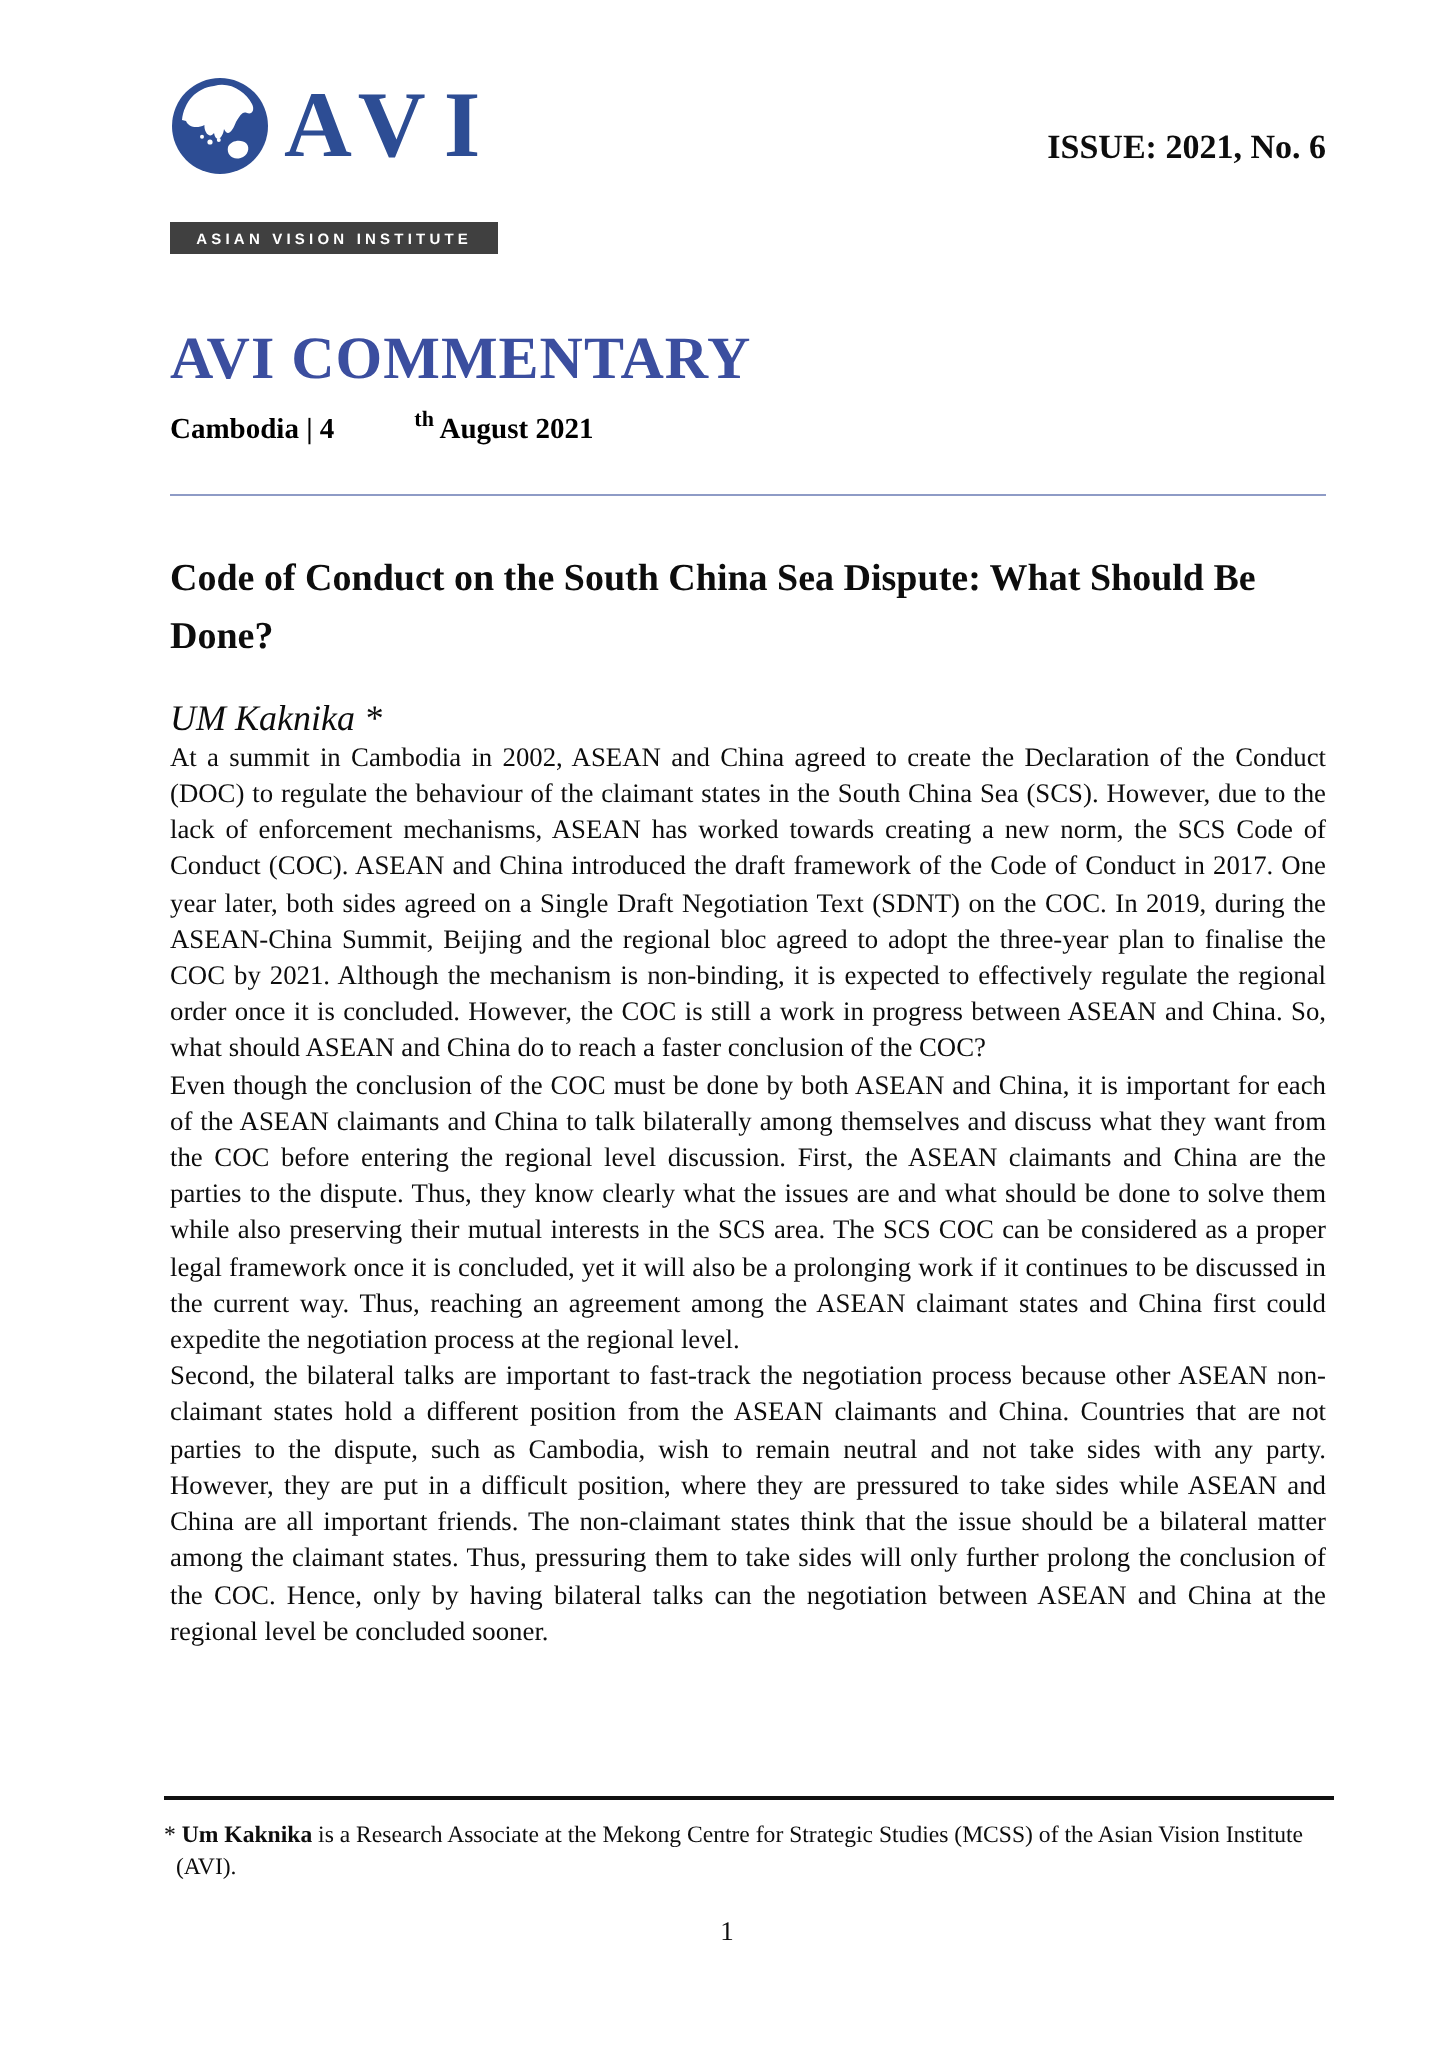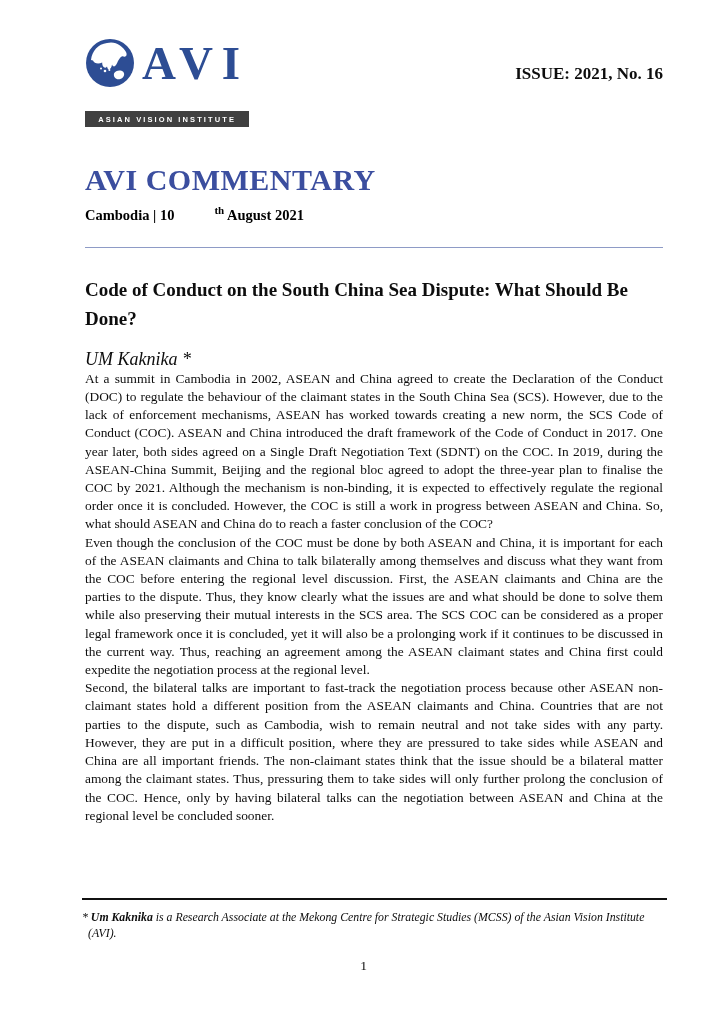--- a/index.html
+++ b/index.html
@@ -118,21 +118,20 @@
     right: 60px;
     top: 898px;
     border-top: 2px solid #111111;
     padding-top: 9px;
   }
   .footnote-text {
     font-size: 11.8px;
     line-height: 16px;
     padding-left: 6px;
     text-indent: -6px;
-    font-style: italic;
   }
   .footnote-text b { font-weight: bold; }
   .page-number {
     position: absolute;
     left: 0;
     right: 0;
     top: 958px;
     text-align: center;
     font-size: 13.5px;
   }
@@ -151,26 +150,26 @@
             <path fill="#ffffff" d="M6 22 C7 13 13 6 22 5 C30 2.5 38 8 41 14 C42.5 17 41 19.5 38.5 18.5 C36 17.5 35 20 33 23 C31.5 27 29 31 27 26.5 C26.5 31 23 34 22 28.5 C20 31.5 17 28.5 17.2 24.5 C13.5 26.5 9 25.5 8 22.5 Z"></path>
             <path fill="#ffffff" d="M29 35.5 C30.5 32 36 31.5 38.2 33.8 C40.2 36 39 40 35.3 41 C31.2 42.2 28.2 39.2 29 35.5 Z"></path>
             <circle cx="20" cy="33" r="1.3" fill="#ffffff"></circle>
             <circle cx="24.4" cy="32" r="1.0" fill="#ffffff"></circle>
             <circle cx="16" cy="30.4" r="1.0" fill="#ffffff"></circle>
           </svg>
           <div class="logo-acronym">AVI</div>
         </div>
         <div class="logo-banner">ASIAN VISION INSTITUTE</div>
       </div>
-      <div class="issue">ISSUE: 2021, No. 16</div>
+      <div class="issue">ISSUE: 2021, No. 6</div>
     </div>
 
     <div class="series-title">AVI COMMENTARY</div>
 
-    <div class="dateline"><span>Cambodia | 10</span><sup>th</sup><span> August 2021</span></div>
+    <div class="dateline"><span>Cambodia | 4</span><sup>th</sup><span> August 2021</span></div>
 
     <hr class="header-rule">
 
     <div class="article-title">Code of Conduct on the South China Sea Dispute: What Should Be Done?</div>
 
     <div class="author-line">UM Kaknika *</div>
 
     <p class="body-par">At a summit in Cambodia in 2002, ASEAN and China agreed to create the Declaration of the Conduct (DOC) to regulate the behaviour of the claimant states in the South China Sea (SCS). However, due to the lack of enforcement mechanisms, ASEAN has worked towards creating a new norm, the SCS Code of Conduct (COC). ASEAN and China introduced the draft framework of the Code of Conduct in 2017. One year later, both sides agreed on a Single Draft Negotiation Text (SDNT) on the COC. In 2019, during the ASEAN-China Summit, Beijing and the regional bloc agreed to adopt the three-year plan to finalise the COC by 2021. Although the mechanism is non-binding, it is expected to effectively regulate the regional order once it is concluded. However, the COC is still a work in progress between ASEAN and China. So, what should ASEAN and China do to reach a faster conclusion of the COC?</p>
 
 

